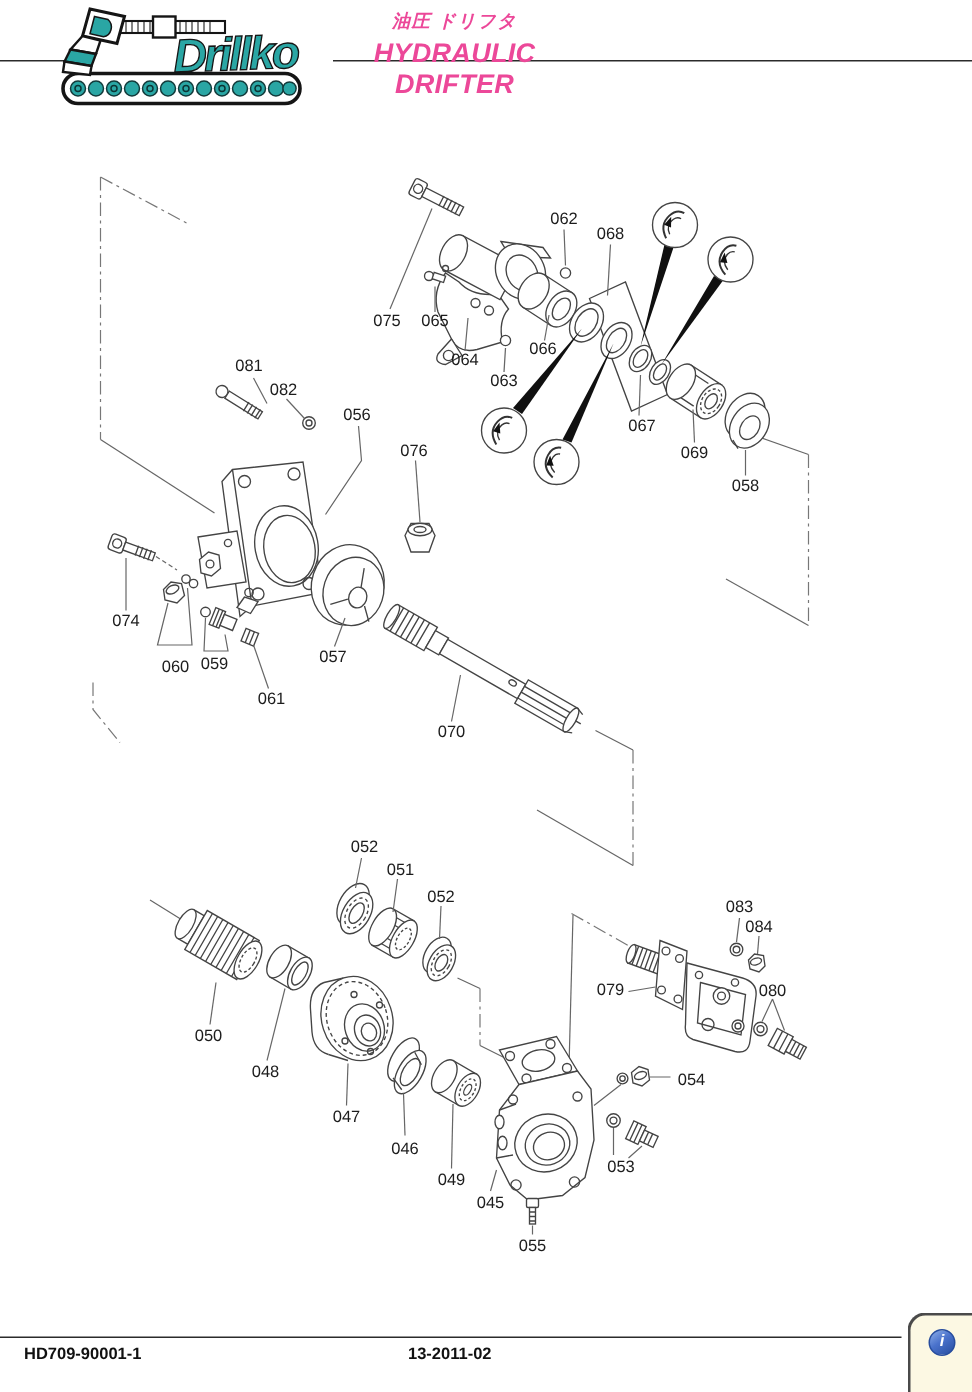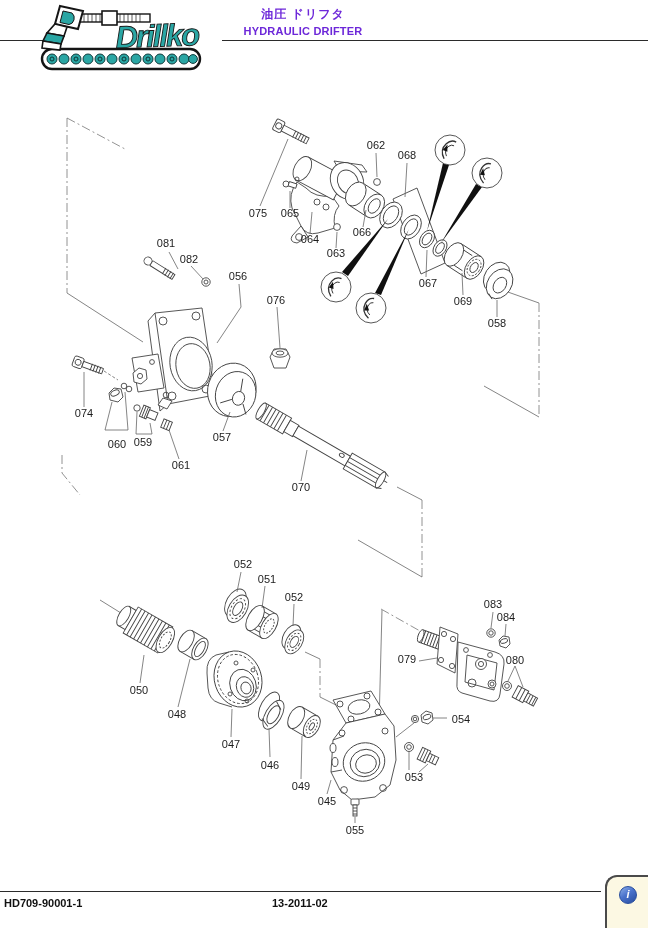--- a/index.html
+++ b/index.html
@@ -1,28 +1,28 @@
 <!DOCTYPE html>
 <html><head>
 <meta charset="utf-8">
 <style>
   html,body{margin:0;padding:0;background:#fff;}
   body{width:648px;height:928px;position:relative;font-family:"Liberation Sans",sans-serif;overflow:hidden;}
   .hdr-rule{position:absolute;top:40px;height:0;border-top:1.2px solid #2b2b2b;}
   .hdr-rule.left{left:0;width:52px;}
   .hdr-rule.right{left:222px;width:426px;}
-  .titles{position:absolute;left:228px;top:6px;width:150px;text-align:center;color:#6d28d9;}
+  .titles{position:absolute;left:228px;top:6px;width:150px;text-align:center;color:#ec4899;font-style:italic;}
   .title-ja{font-size:12px;font-weight:bold;letter-spacing:1px;}
-  .title-en{font-size:11px;font-weight:bold;margin-top:2px;letter-spacing:0.2px;}
+  .title-en{font-size:18px;font-weight:bold;margin-top:2px;letter-spacing:0.2px;}
   .logo-svg{position:absolute;left:30px;top:2px;}
   .logo-word{font-family:"Liberation Sans",sans-serif;font-size:31px;font-weight:bold;font-style:italic;letter-spacing:-2px;}
   .diagram-svg{position:absolute;left:0;top:0;}
   .ftr-rule{position:absolute;top:891px;left:0;width:601px;height:0;border-top:1.3px solid #2b2b2b;}
   .ftr-text{position:absolute;top:897px;font-size:11px;font-weight:bold;color:#111;}
-  .ftr-doc{left:4px;}
+  .ftr-doc{left:16px;}
   .ftr-date{left:272px;}
   .info-box{position:absolute;left:605px;top:875px;width:43px;height:53px;background:#fcf8e3;
     border-left:2px solid #4a4a4a;border-top:2px solid #4a4a4a;border-top-left-radius:12px;}
   .info-icon{position:absolute;left:12px;top:9px;width:16px;height:16px;border-radius:50%;
     background:linear-gradient(145deg,#8fb0e8 0%,#4a72cc 45%,#274d9e 100%);
     border:1px solid #274d9e;color:#fff;font-size:11px;font-weight:bold;font-style:italic;
     text-align:center;line-height:15px;cursor:pointer;}
   svg .lbl{font-family:"Liberation Sans",sans-serif;font-size:11px;fill:#1c1c1c;text-anchor:middle;}
   svg .ln{stroke:#666;stroke-width:0.8;fill:none;}
   svg .dd{stroke:#777;stroke-width:0.8;fill:none;stroke-dasharray:9 3 2 3;}

